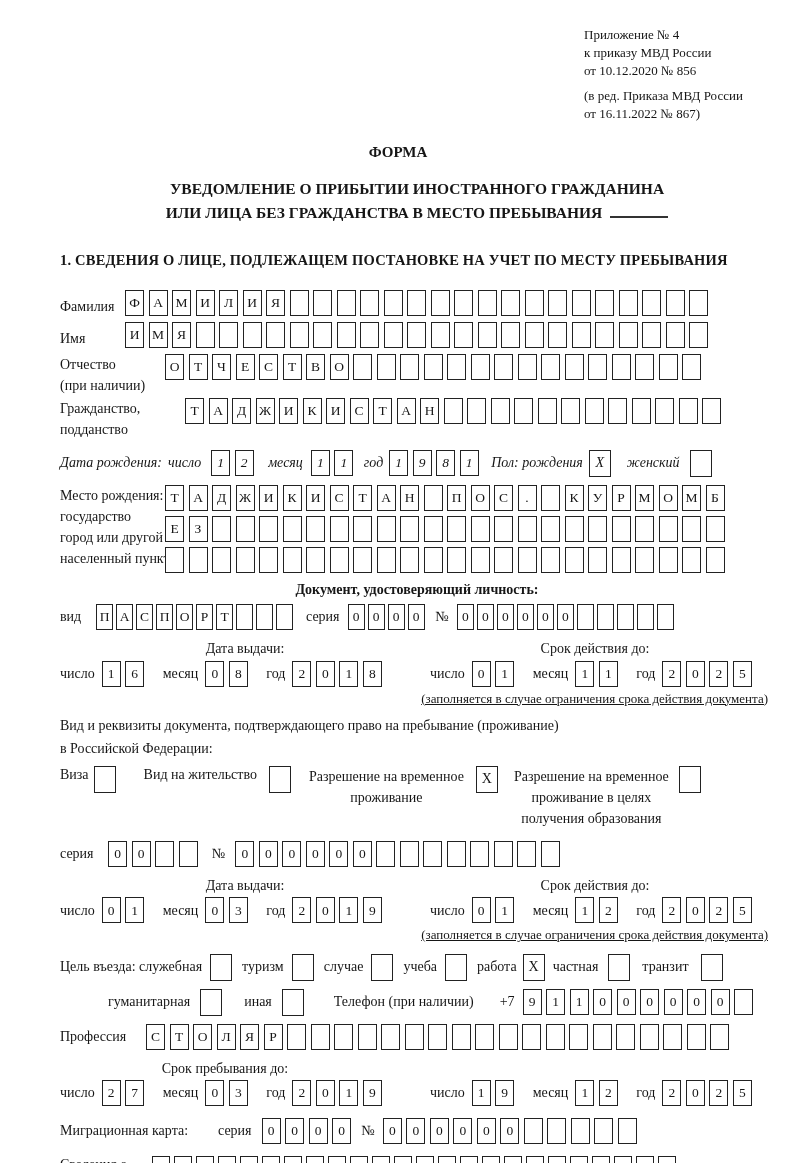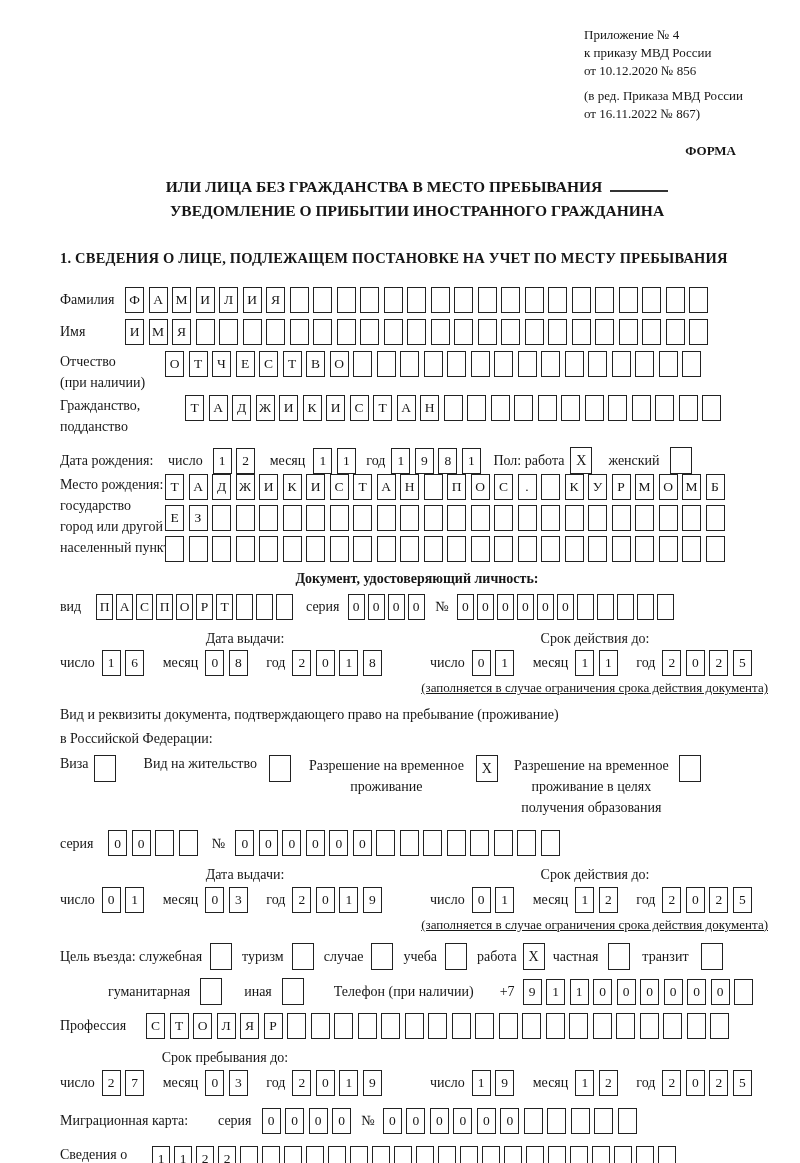--- a/index.html
+++ b/index.html
@@ -23,29 +23,29 @@
   .compact .cell, .cell.compact { width:17px; margin-right:3px; }
   .rep .cell { width:18px; margin-right:4px; }
   .cell.cb { width:22px; height:27px; margin-right:0; font-size:14px; }
 
   .row { display:flex; align-items:center; }
   .lbl { flex:none; }
   .lbl2 { line-height:1.5; }
 
   .top-right { margin-left:auto; width:190px; font-size:13px; line-height:1.38; }
   .top-right .amend { margin-top:7px; }
-  .forma { text-align:right; padding-right:38px; font-weight:bold; font-size:13px; margin-top:20px; }
+  .forma { text-align:center; padding-right:38px; font-weight:bold; font-size:15px; margin-top:20px; }
 
   .title { text-align:center; font-weight:bold; font-size:15.5px; margin-top:16px; line-height:1.55; }
   .blank-line { display:inline-block; width:58px; border-bottom:2px solid #333; height:12px; margin-left:8px; }
 
   .sect { font-weight:bold; font-size:14.5px; margin-top:26px; letter-spacing:.2px; }
 
   .mt { margin-top:20px; }
-  .gap6 { margin-bottom:6px; }
+  .gap6 { margin-bottom:6px;align-items:flex-end; }
 
   .center-head { text-align:center; font-weight:bold; margin-top:8px; margin-bottom:6px; }
 
   .date-heads { display:flex; margin-top:10px;align-items:center; }
   .dh1 { width:370px; text-align:center; }
   .dh2 { width:330px; text-align:center; }
   .date-cols { display:flex; align-items:center; margin-top:3px; }
   .dg { display:flex; align-items:center; }
   .dg .lbl { margin-right:7px; }
   .dg .cells { margin-right:14px; }
@@ -66,22 +66,22 @@
   <div class="top-right">
     <div>Приложение № 4</div>
     <div>к приказу МВД России</div>
     <div>от 10.12.2020 № 856</div>
     <div class="amend">(в ред. Приказа МВД России</div>
     <div>от 16.11.2022 № 867)</div>
   </div>
   <div class="forma">ФОРМА</div>
 
   <div class="title">
+    <div>УВЕДОМЛЕНИЕ О ПРИБЫТИИ ИНОСТРАННОГО ГРАЖДАНИНА</div>
     <div><span>ИЛИ ЛИЦА БЕЗ ГРАЖДАНСТВА В МЕСТО ПРЕБЫВАНИЯ</span><span class="blank-line"></span></div>
-    <div>УВЕДОМЛЕНИЕ О ПРИБЫТИИ ИНОСТРАННОГО ГРАЖДАНИНА</div>
   </div>
 
   <div class="sect">1. СВЕДЕНИЯ О ЛИЦЕ, ПОДЛЕЖАЩЕМ ПОСТАНОВКЕ НА УЧЕТ ПО МЕСТУ ПРЕБЫВАНИЯ</div>
 
   <div class="row mt gap6">
     <span class="lbl" style="width:65px;">Фамилия</span>
     <span class="cells">
         <span class="cell">Ф</span>
         <span class="cell">А</span>
         <span class="cell">М</span>
@@ -198,40 +198,40 @@
         <span class="cell"></span>
         <span class="cell"></span>
         <span class="cell"></span>
         <span class="cell"></span>
         <span class="cell"></span>
         <span class="cell"></span>
         <span class="cell"></span>
       </span>
   </div>
 
-  <div class="row" style="margin-bottom:0;">
+  <div class="row" style="margin-bottom:8px;font-style:italic;">
     <span class="lbl" style="width:108px;">Дата рождения:</span>
     <span class="lbl" style="margin-right:10px;">число</span>
     <span class="cells" style="margin-right:10px;">
         <span class="cell">1</span>
         <span class="cell">2</span>
       </span>
     <span class="lbl" style="margin-right:8px;">месяц</span>
     <span class="cells" style="margin-right:6px;">
         <span class="cell">1</span>
         <span class="cell">1</span>
       </span>
     <span class="lbl" style="margin-right:6px;">год</span>
     <span class="cells" style="margin-right:8px;">
         <span class="cell">1</span>
         <span class="cell">9</span>
         <span class="cell">8</span>
         <span class="cell">1</span>
       </span>
-    <span class="lbl" style="margin-right:6px;">Пол: работа</span>
+    <span class="lbl" style="margin-right:6px;">Пол: рождения</span>
     <span class="cell cb x-mark">X</span>
     <span class="lbl" style="margin-left:16px; margin-right:10px;">женский</span>
     <span class="cell cb"></span>
   </div>
 
   <div class="row" style="align-items:flex-start;">
     <span class="lbl lbl2" style="width:105px; white-space:nowrap;">
       <span>Место рождения:</span><br>
       <span>государство</span><br>
       <span>город или другой</span><br>

